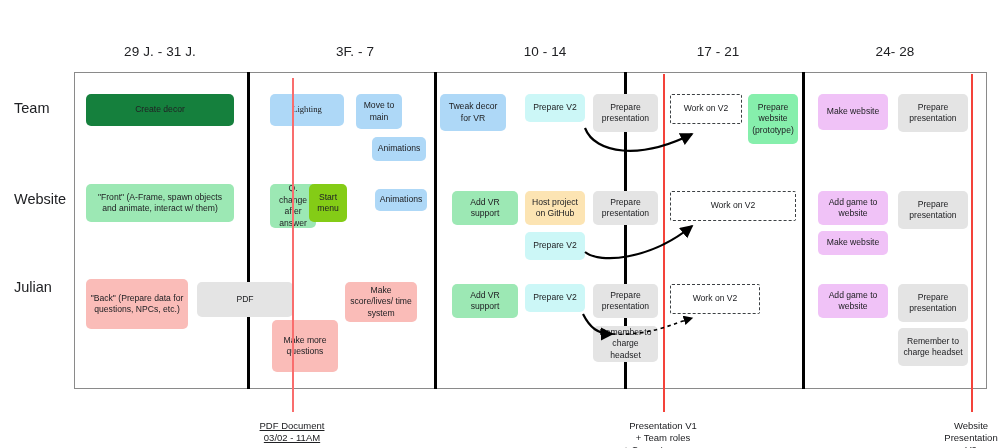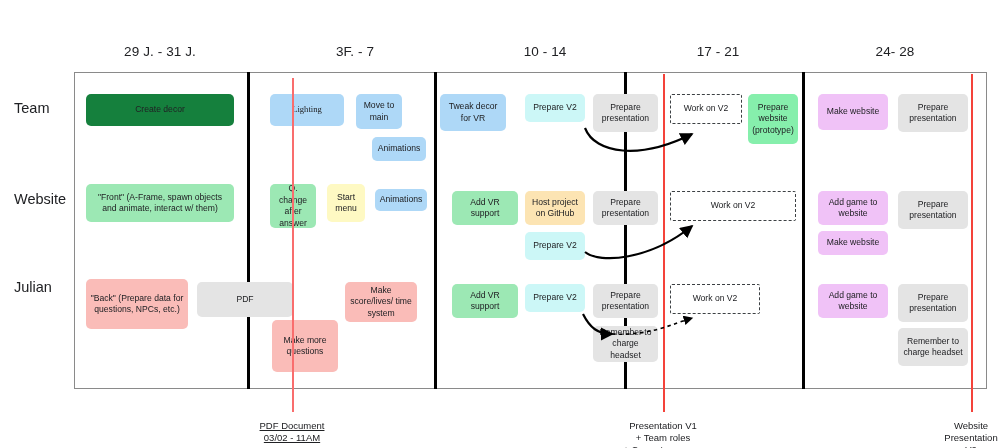--- a/index.html
+++ b/index.html
@@ -175,21 +175,21 @@
       </div>
       <div class="task" style="left: 898px; top: 58px; width: 70px; height: 38px; background: rgb(228, 228, 228);">
         <span>Prepare presentation</span>
       </div>
       <div class="task" style="left: 86px; top: 148px; width: 148px; height: 38px; background: rgb(156, 232, 180);">
         <span>"Front" (A-Frame, spawn objects and animate, interact w/ them)</span>
       </div>
       <div class="task" style="left: 270px; top: 148px; width: 46px; height: 44px; background: rgb(156, 232, 180);">
         <span>Q. change after answer</span>
       </div>
-      <div class="task" style="left: 327px; top: 148px; width: 38px; height: 38px; background: #fef9c3; align-items: center;">
+      <div class="task" style="left: 309px; top: 148px; width: 38px; height: 38px; background: #84cc16; align-items: center;">
         <span>Start menu</span>
       </div>
       <div class="task" style="left: 375px; top: 153px; width: 52px; height: 22px; background: rgb(174, 216, 247);">
         <span>Animations</span>
       </div>
       <div class="task" style="left: 452px; top: 155px; width: 66px; height: 34px; background: rgb(156, 232, 180);">
         <span>Add VR support</span>
       </div>
       <div class="task" style="left: 525px; top: 155px; width: 60px; height: 34px; background: rgb(252, 228, 179);">
         <span>Host project on GitHub</span>

